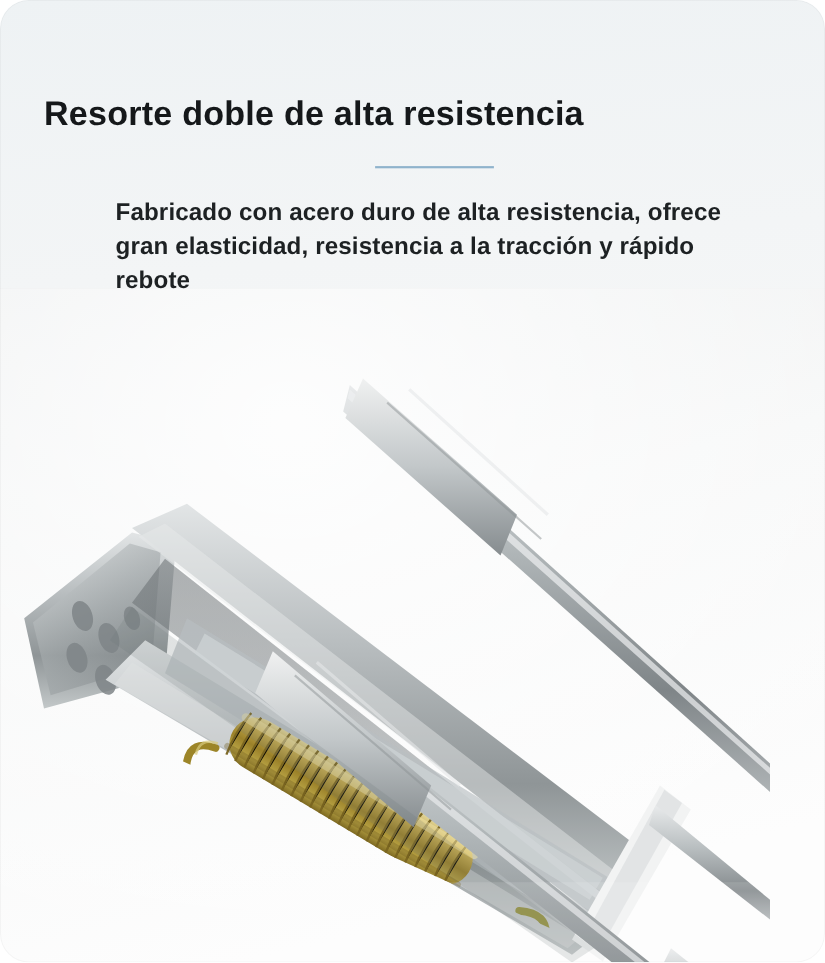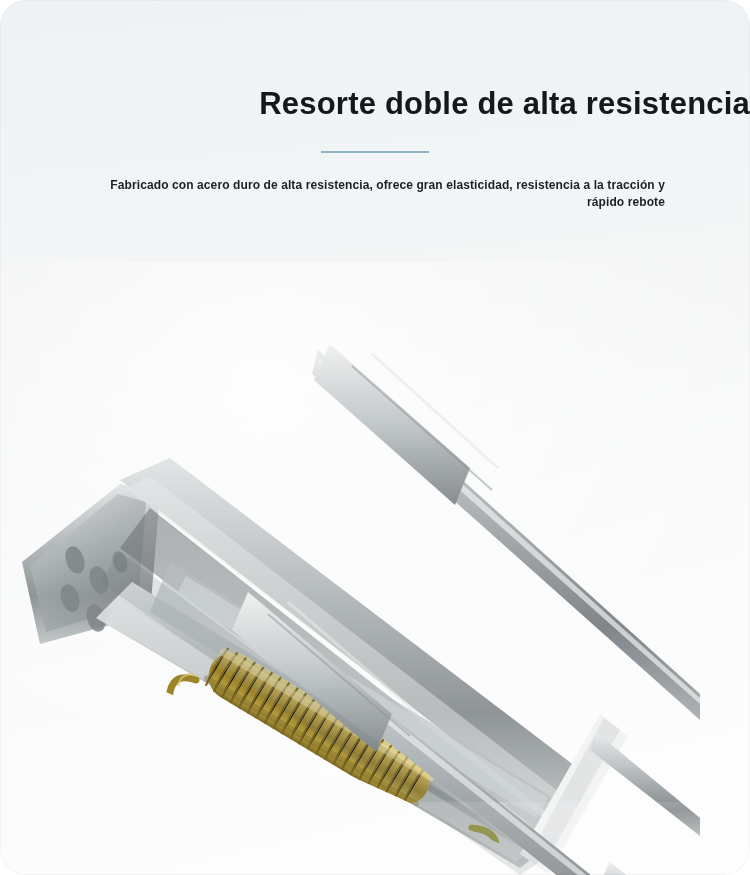--- a/index.html
+++ b/index.html
@@ -21,39 +21,40 @@
     border-radius: 26px;
     overflow: hidden;
     background: linear-gradient(175deg, #eef2f4 0%, #f3f5f6 28%, #f7f8f8 55%, #fbfbfb 100%);
   }
 
   
   .header {
     position: relative;
     z-index: 5;
     padding-top: 86px;
-    text-align: right;
+    text-align: left;
+    padding-left: 40px;
   }
   .title {
     font-size: 31px;
     font-weight: bold;
     color: #15181a;
     letter-spacing: 0.2px;
     line-height: 1.15;
     margin: 0;
   }
   .rule {
     width: 108px;
     height: 2px;
     background: #8fb3cc;
     margin: 29px auto 24px auto;
     border: 0;
   }
   .subtitle {
-    font-size: 12px;
+    font-size: 22px;
     font-weight: bold;
     color: #1d2123;
     line-height: 1.42;
     margin: 0 auto;
     max-width: 580px;
     letter-spacing: 0.1px;
   }
   .eng {
     margin: 16px auto 0 auto;
     max-width: 560px;

